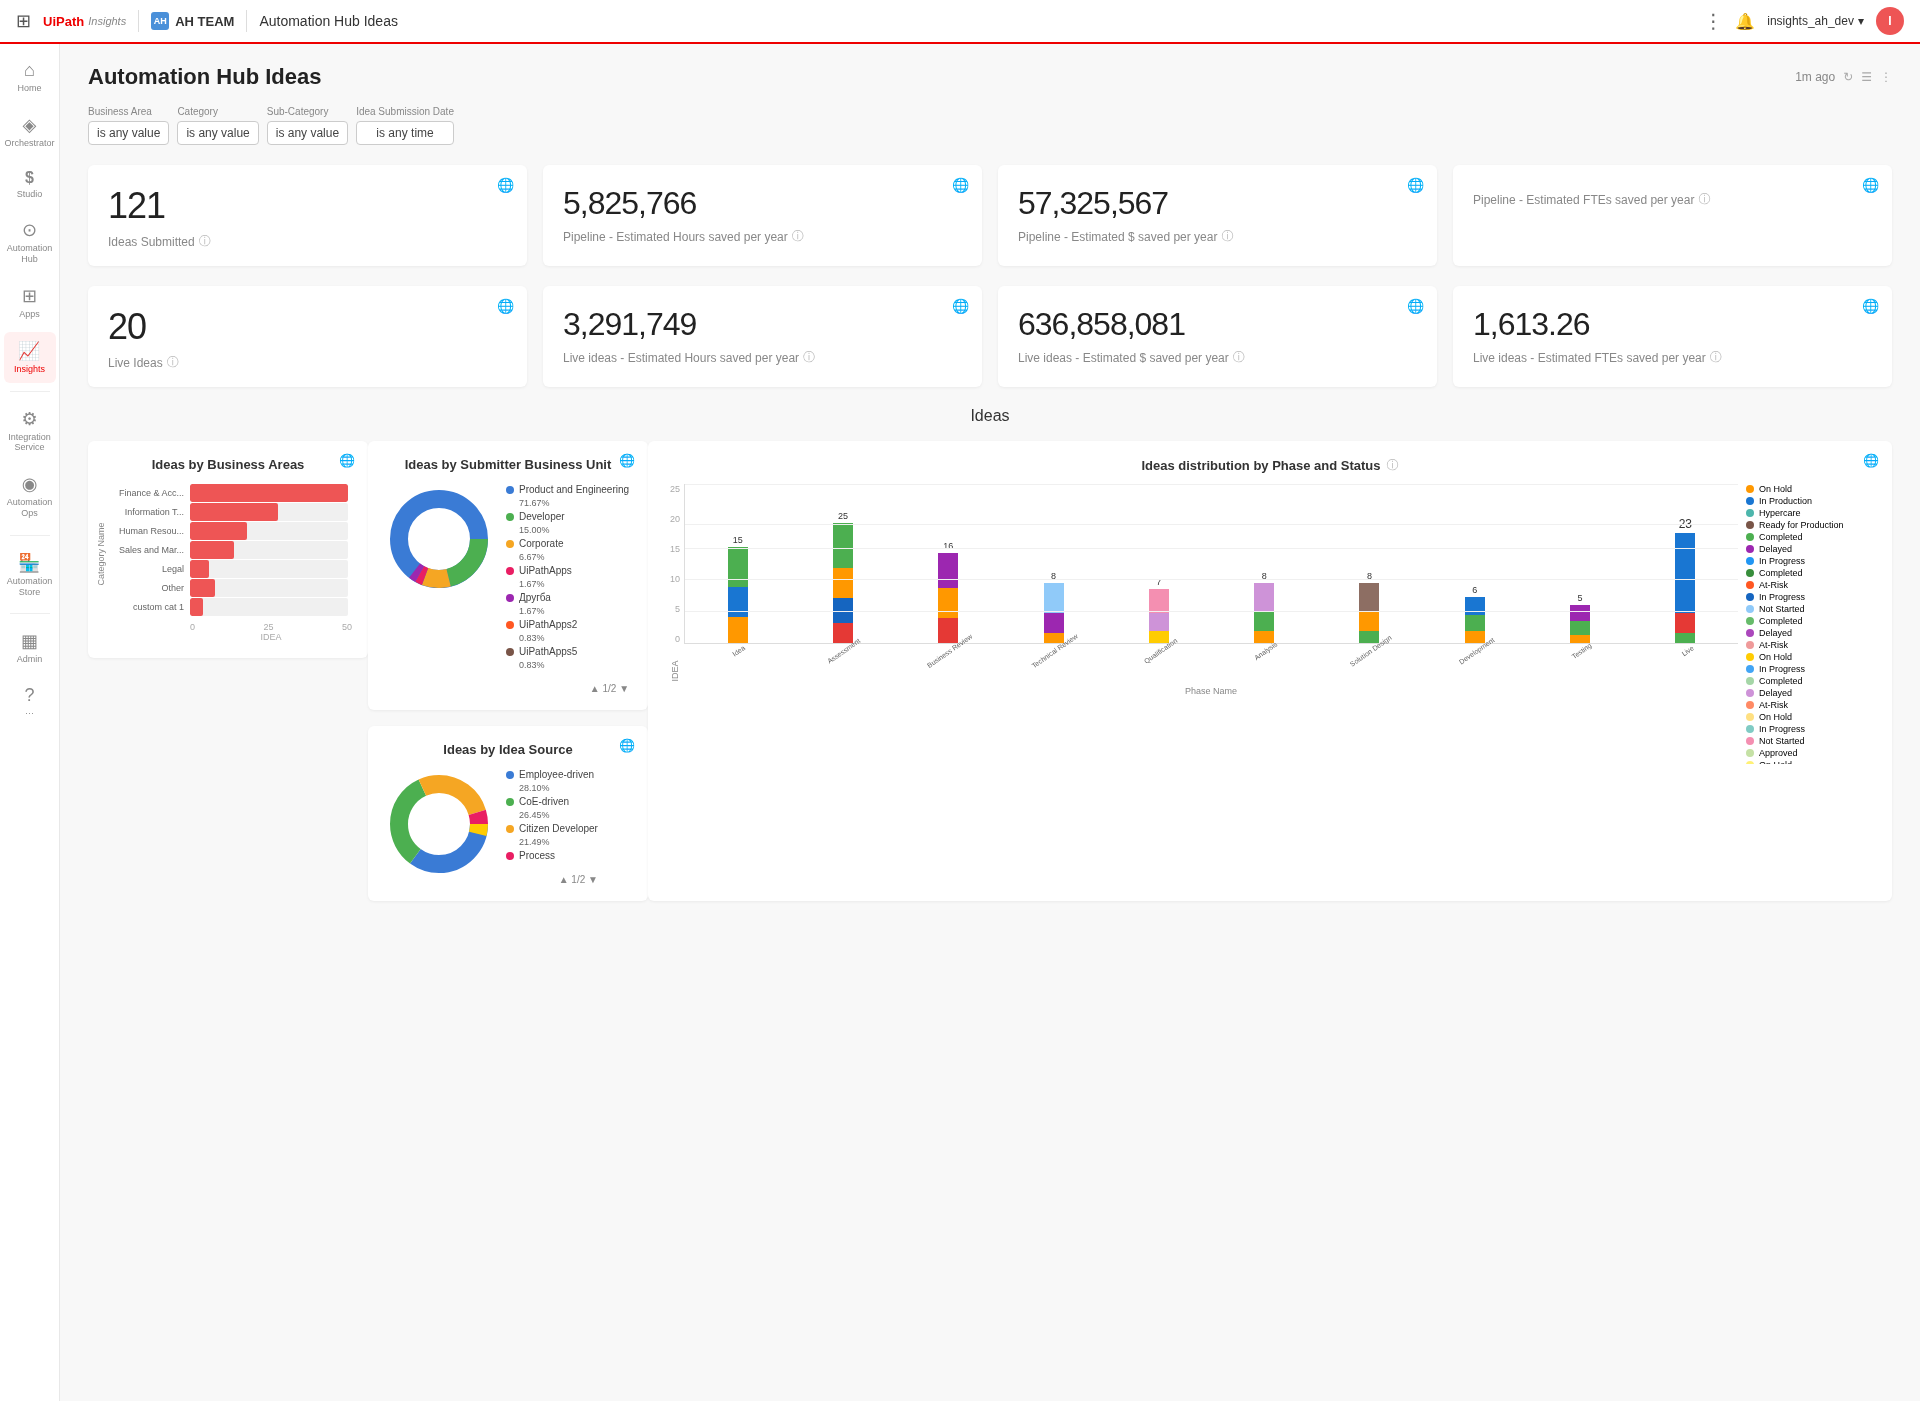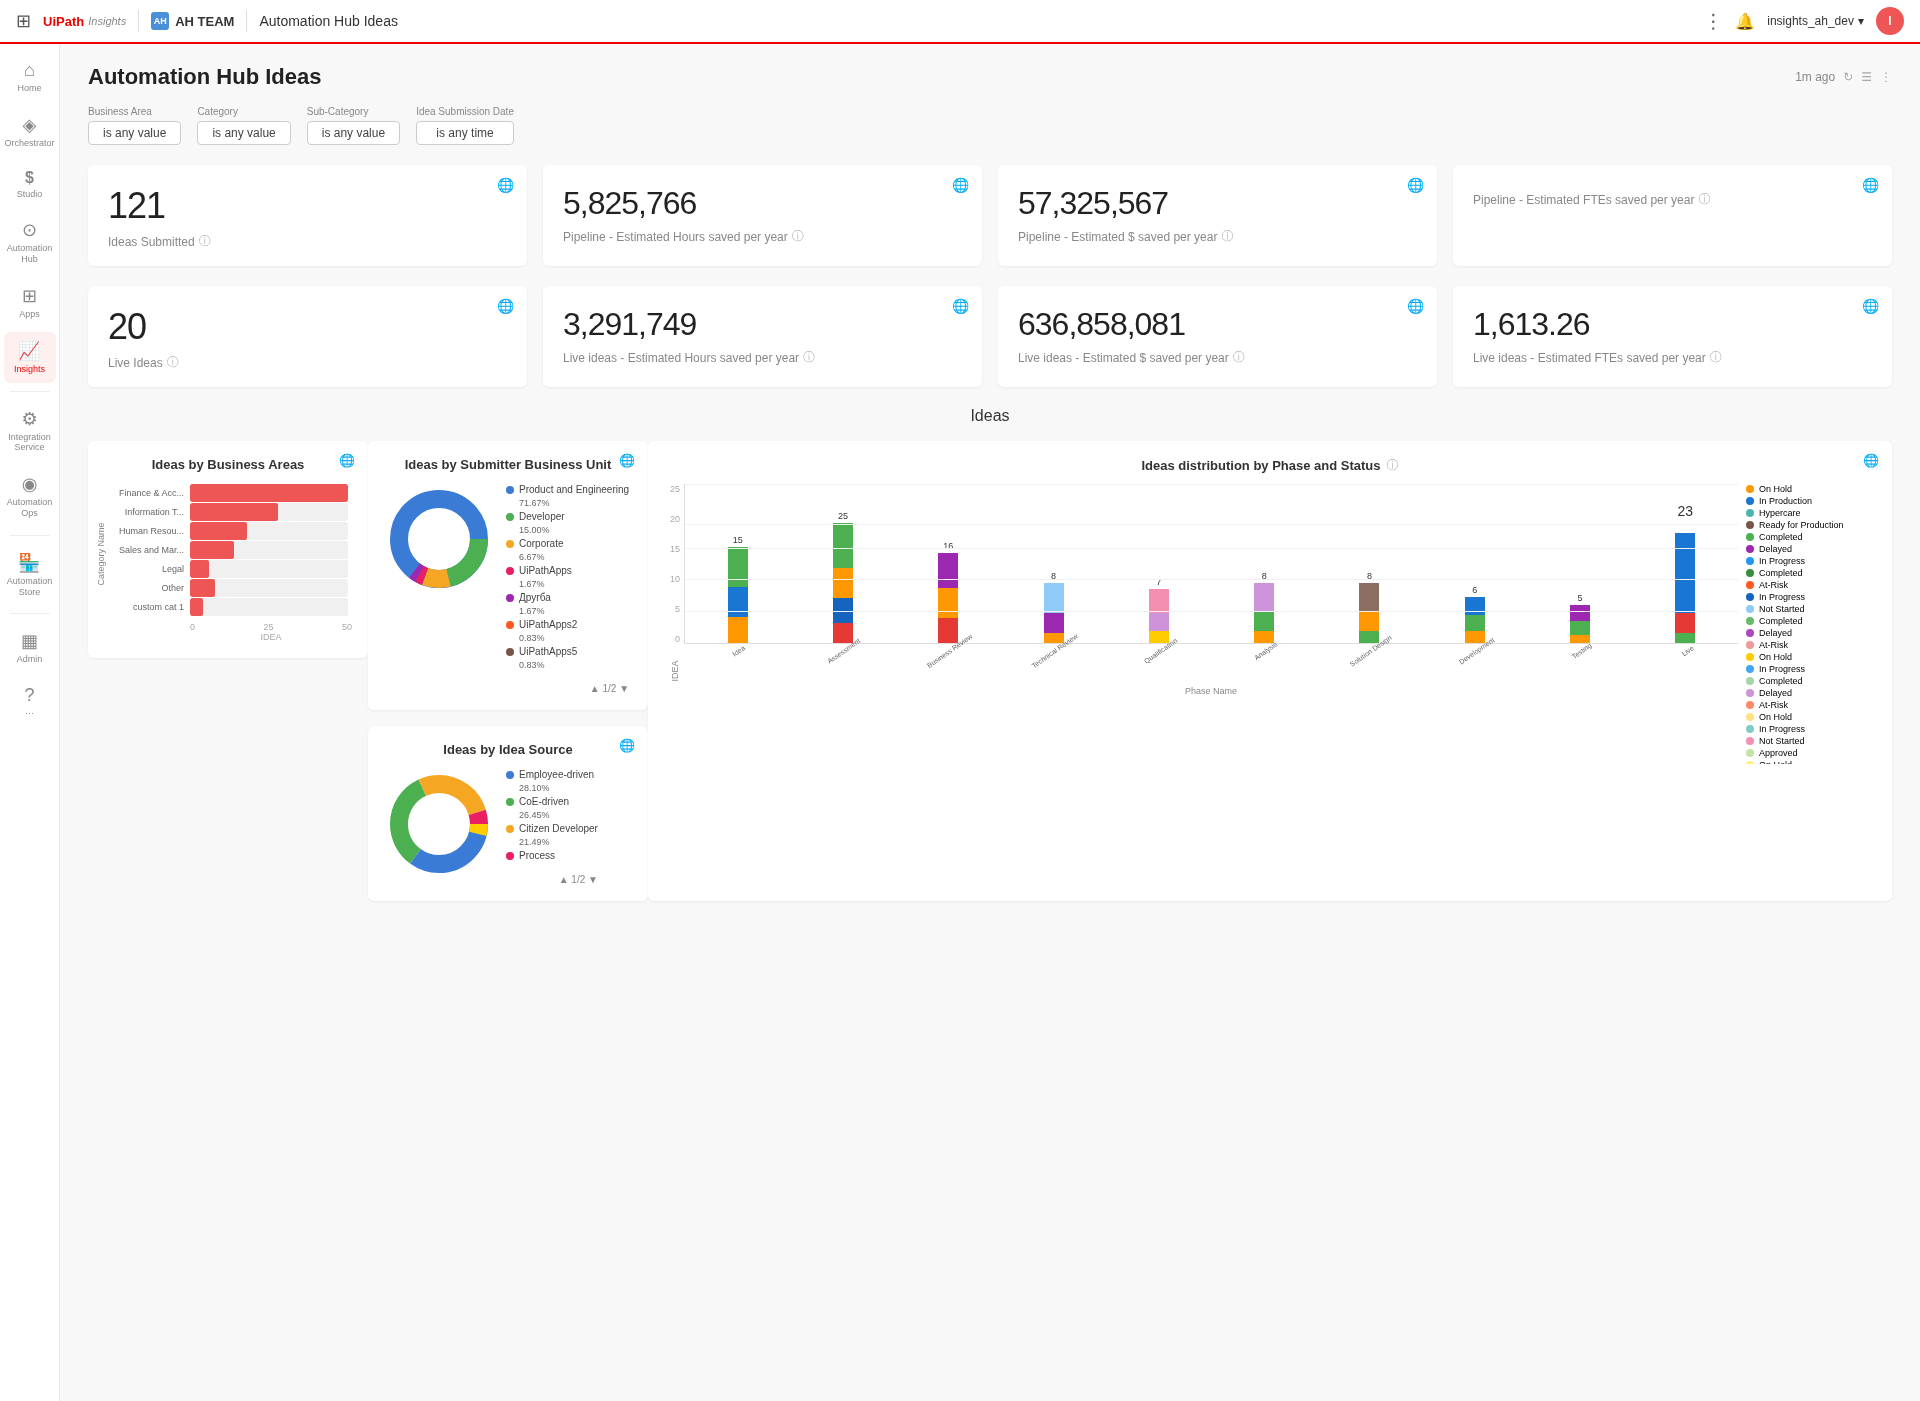--- a/index.html
+++ b/index.html
@@ -76,27 +76,27 @@
       display: flex;
       align-items: center;
       justify-content: space-between;
       margin-bottom: 16px;
     }
     .page-title { font-size: 22px; font-weight: 600; color: #222; }
     .page-meta { display: flex; align-items: center; gap: 8px; font-size: 12px; color: #888; }
     .page-meta-icon { cursor: pointer; color: #aaa; }
 
     
-    .filters { display: flex; gap: 16px; margin-bottom: 20px; flex-wrap: wrap; }
+    .filters { display: flex; gap: 8px; margin-bottom: 20px; flex-wrap: wrap; }
     .filter-group { display: flex; flex-direction: column; gap: 4px; }
     .filter-label { font-size: 10px; color: #888; }
     .filter-badge {
       border: 1px solid #ccc;
       border-radius: 4px;
-      padding: 4px 14px;
+      padding: 4px 8px;
       font-size: 12px;
       color: #444;
       background: #fff;
       cursor: pointer;
       white-space: nowrap;
     }
 
     
     .kpi-grid {
       display: grid;
@@ -634,21 +634,21 @@
                 <div style="flex:1;display:flex;flex-direction:column;align-items:center;justify-content:flex-end;height:100%;">
                   <span style="font-size:9px;color:#333;margin-bottom:2px;">5</span>
                   <div style="width:20px;height:38px;display:flex;flex-direction:column;justify-content:flex-end;">
                     <div style="width:100%;height:16px;background:#9c27b0;"></div>
                     <div style="width:100%;height:14px;background:#4caf50;"></div>
                     <div style="width:100%;height:8px;background:#ff9800;"></div>
                   </div>
                 </div>
 
                 <div style="flex:1;display:flex;flex-direction:column;align-items:center;justify-content:flex-end;height:100%;">
-                  <span style="font-size:14px;color:#333;margin-bottom:14px;">23</span>
+                  <span style="font-size:12px;color:#333;margin-bottom:2px;">23</span>
                   <div style="width:20px;height:110px;display:flex;flex-direction:column;justify-content:flex-end;">
                     <div style="width:100%;height:80px;background:#1976d2;"></div>
                     <div style="width:100%;height:20px;background:#e53935;"></div>
                     <div style="width:100%;height:10px;background:#4caf50;"></div>
                   </div>
                 </div>
               </div>
             </div>
 
             <div style="display:flex;padding-left:20px;margin-top:4px;">

